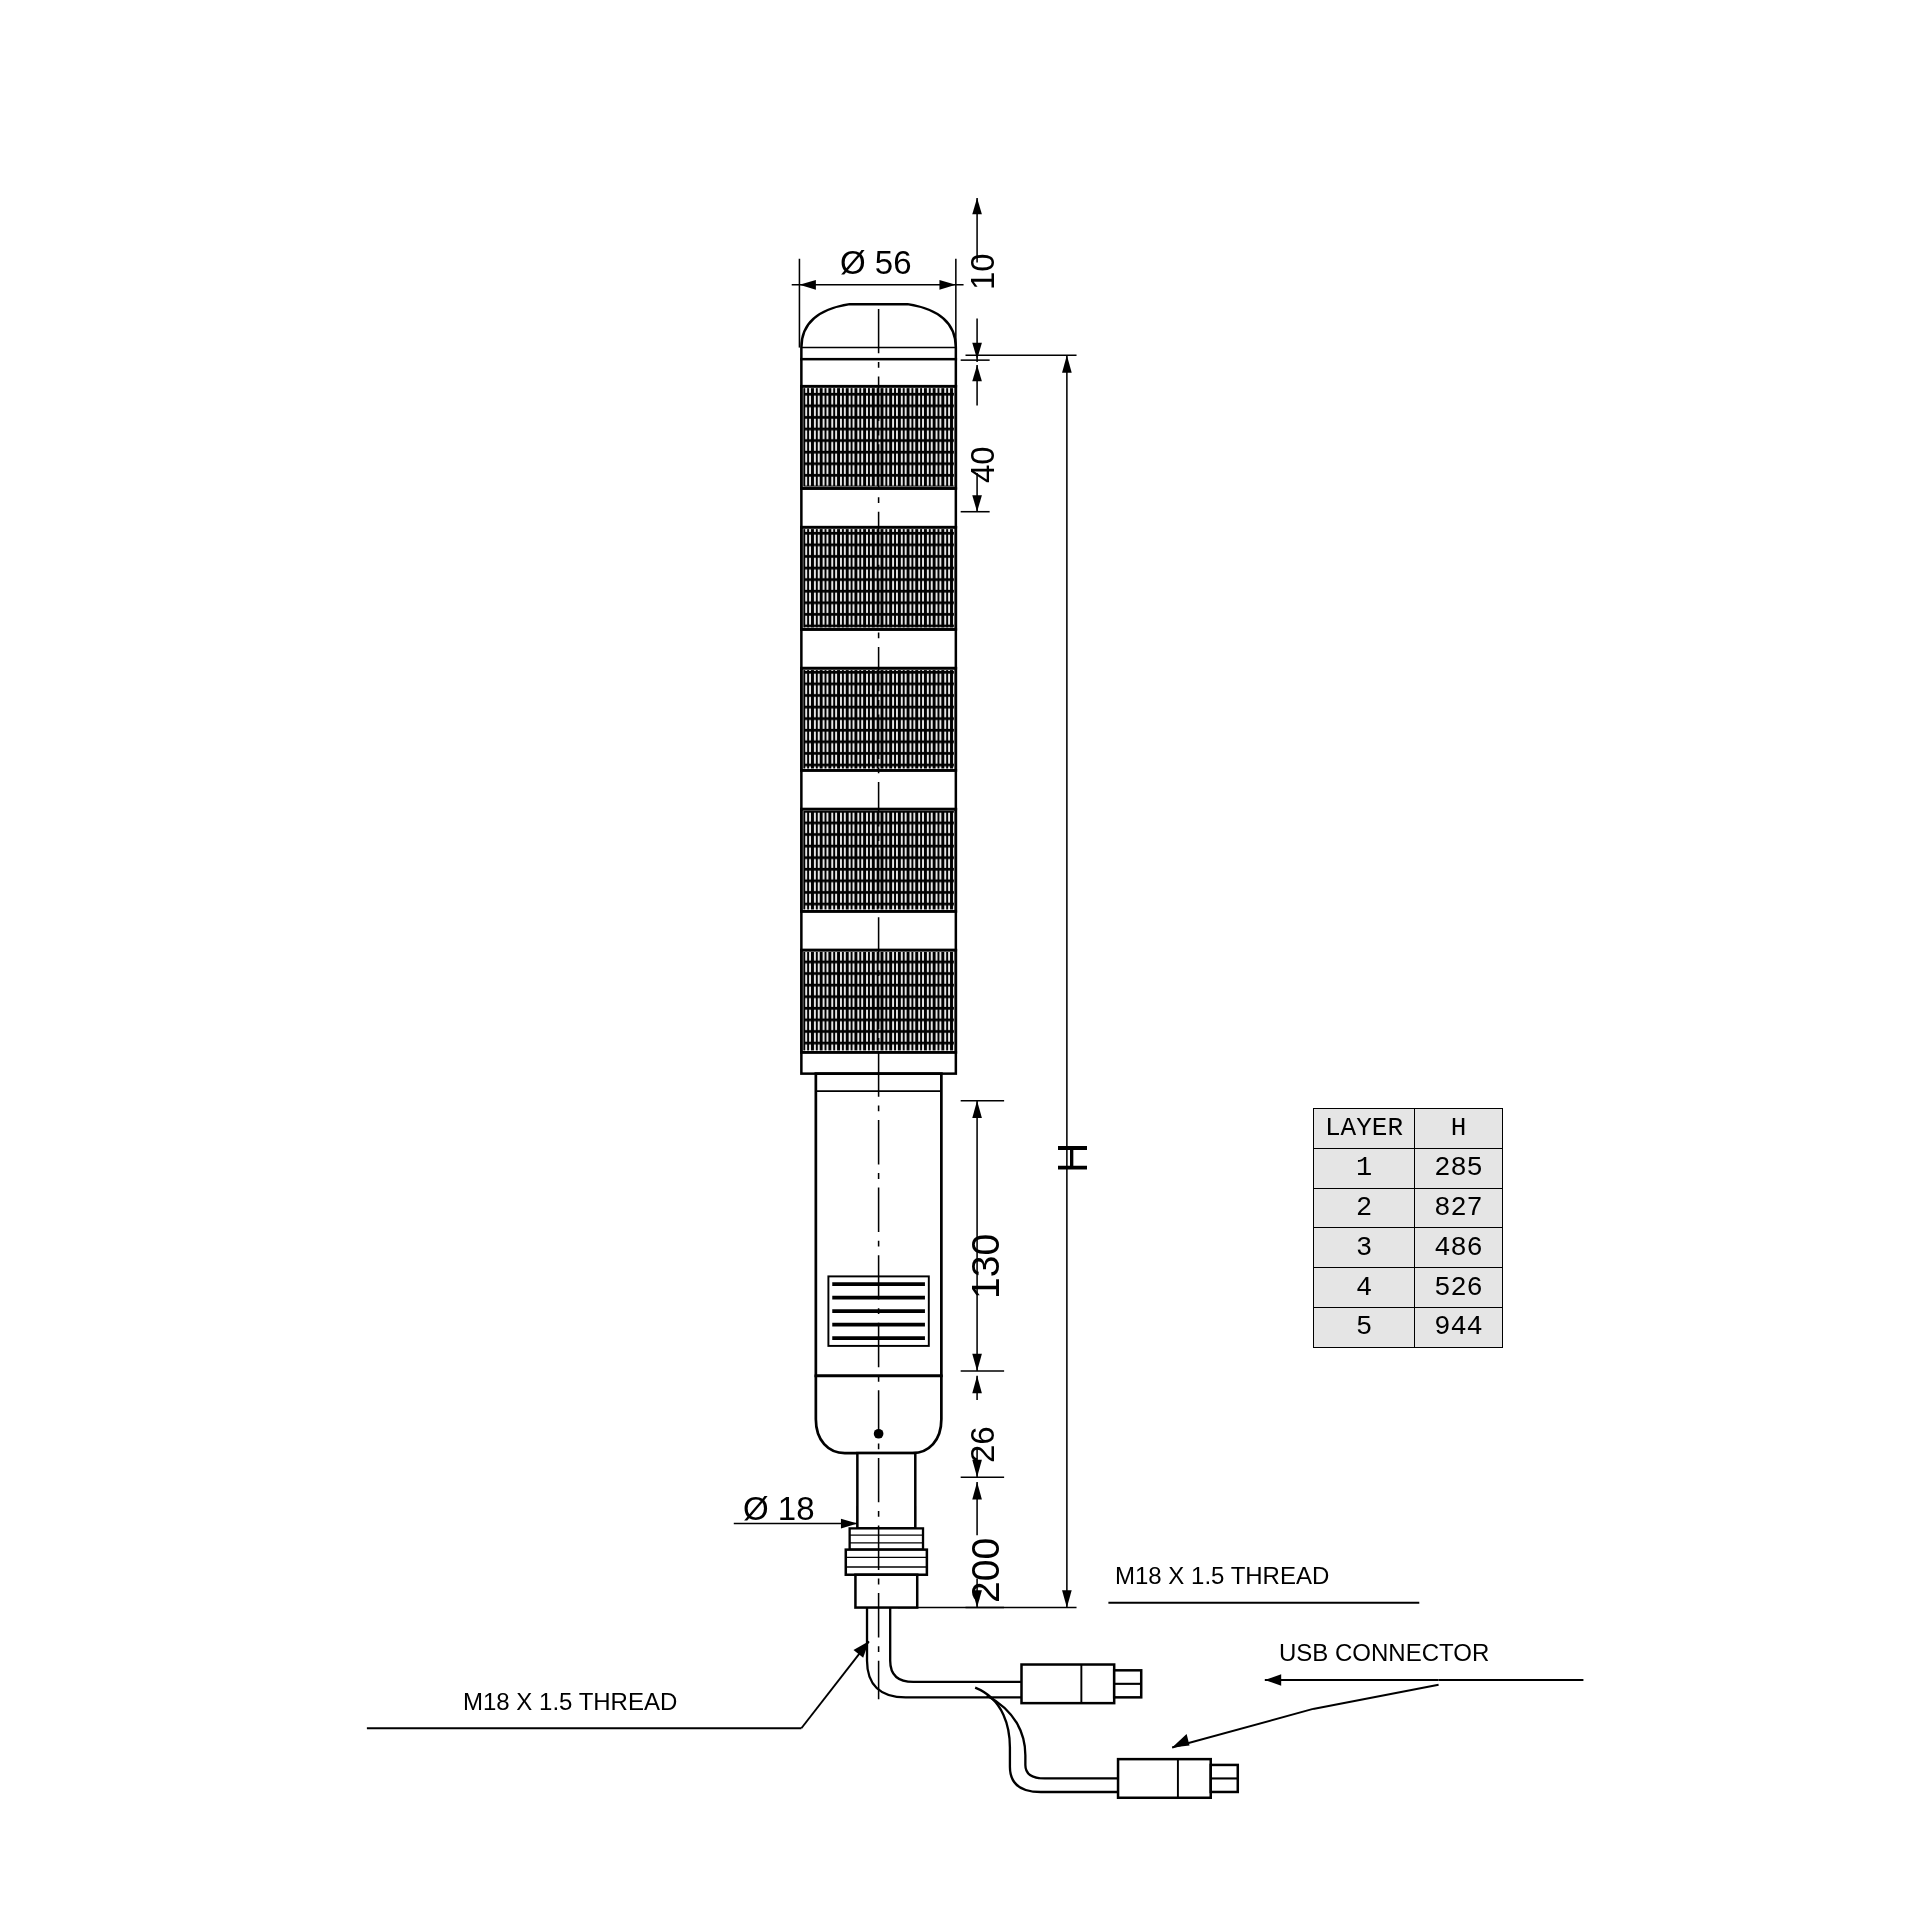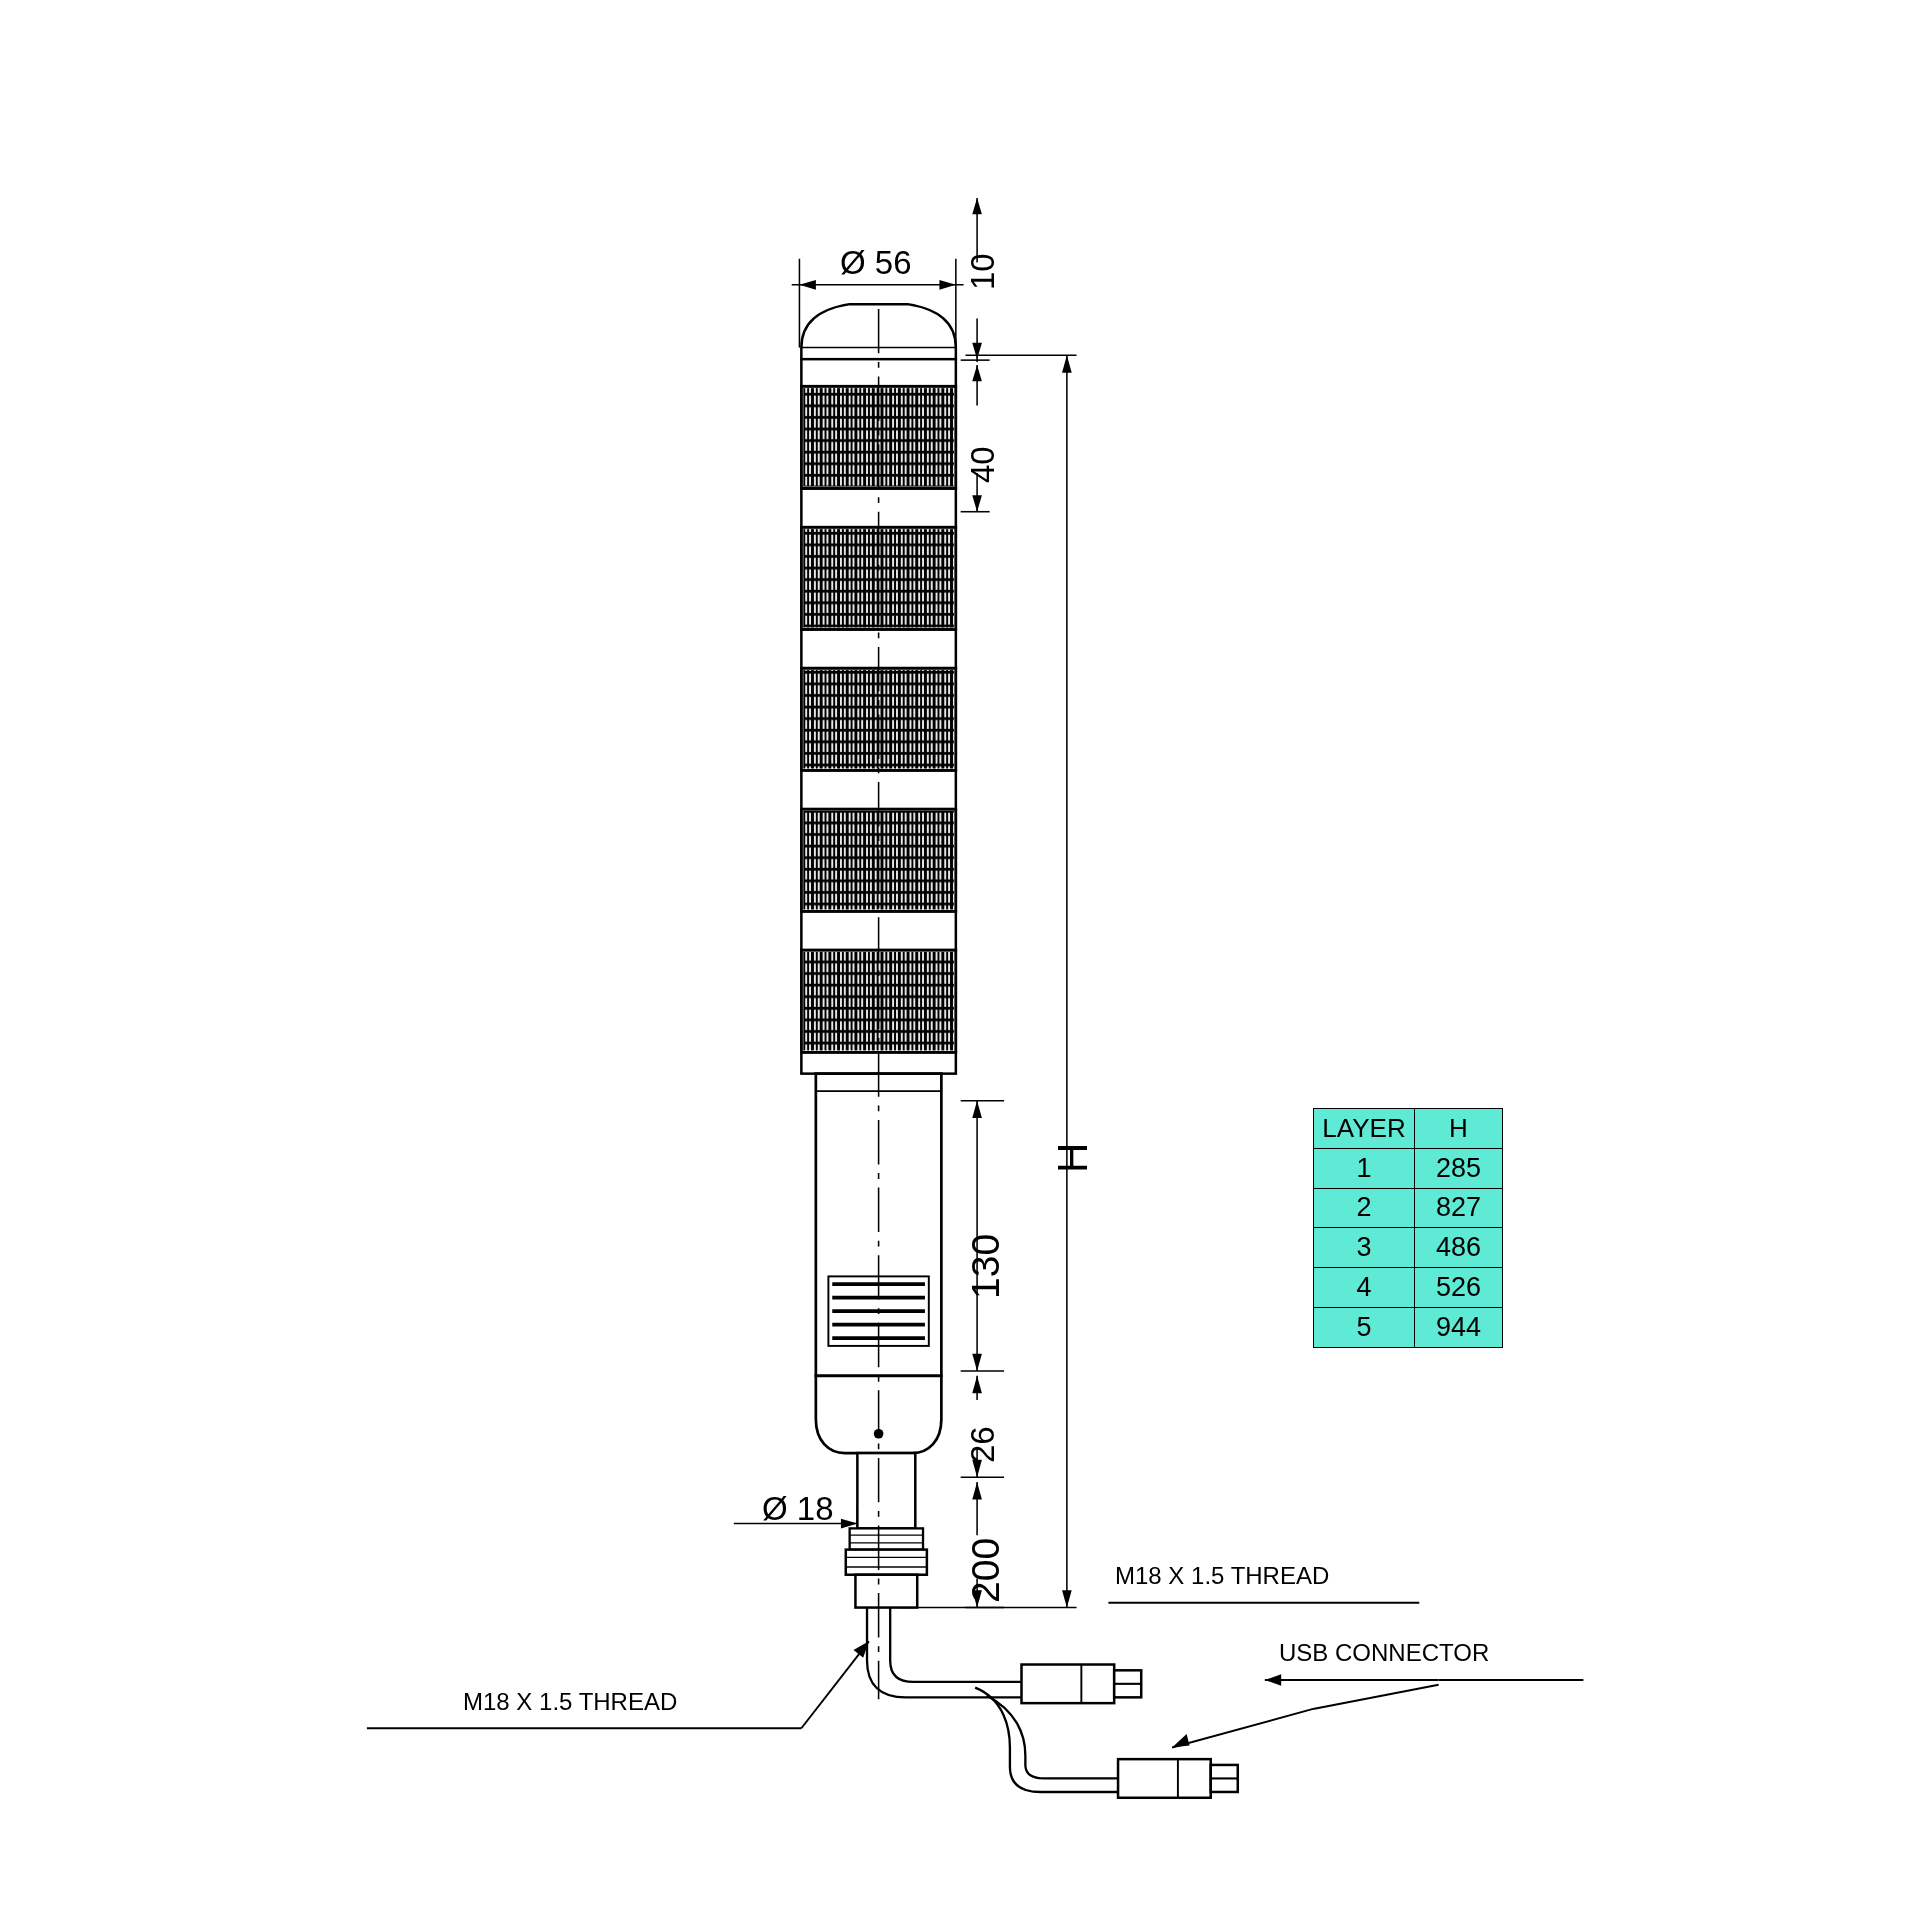--- a/index.html
+++ b/index.html
@@ -36,23 +36,23 @@
   .lbl.vert {
     transform-origin: 0 0;
     transform: rotate(-90deg);
   }
   .dim-text { font-size: 33px; }
   .note-text { font-size: 24px; }
 
   table.layer-table {
     position: absolute;
     border-collapse: collapse;
-    font-family: Liberation Sans, sans-serif;
+    font-family: Liberation Mono, monospace;
     font-size: 27px;
-    background: #5eead4;
+    background: #e5e5e5;
   }
   table.layer-table td, table.layer-table th {
     border: 1.9px solid #000;
     text-align: center;
     font-weight: normal;
     padding: 1.9px 0;
     height: 35px;
   }
   table.layer-table .c-layer { width: 100px; }
   table.layer-table .c-h { width: 87px; }
@@ -224,21 +224,21 @@
   <div class="lbl dim-text vert" style="left:966px; top:483px;">40</div>
 
   <div class="lbl dim-text vert" style="left:1052px; top:1173px; font-size:42px;">H</div>
 
   <div class="lbl dim-text vert" style="left:966px; top:1299px; font-size:39px;">130</div>
 
   <div class="lbl dim-text vert" style="left:966px; top:1463px;">26</div>
 
   <div class="lbl dim-text vert" style="left:966px; top:1603px; font-size:39px;">200</div>
 
-  <div class="lbl dim-text" style="left:762px; top:1492px;">Ø 18</div>
+  <div class="lbl dim-text" style="left:743px; top:1492px;">Ø 18</div>
 
   <div class="lbl note-text" style="left:463px; top:1690px;">M18  X 1.5 THREAD</div>
 
   <div class="lbl note-text" style="left:1115px; top:1564px;">M18 X 1.5 THREAD</div>
 
   <div class="lbl note-text" style="left:1279px; top:1641px;text-align:center;">USB CONNECTOR</div>
 
   <table class="layer-table" style="left:1313px; top:1108px;">
     <thead>
       <tr>

